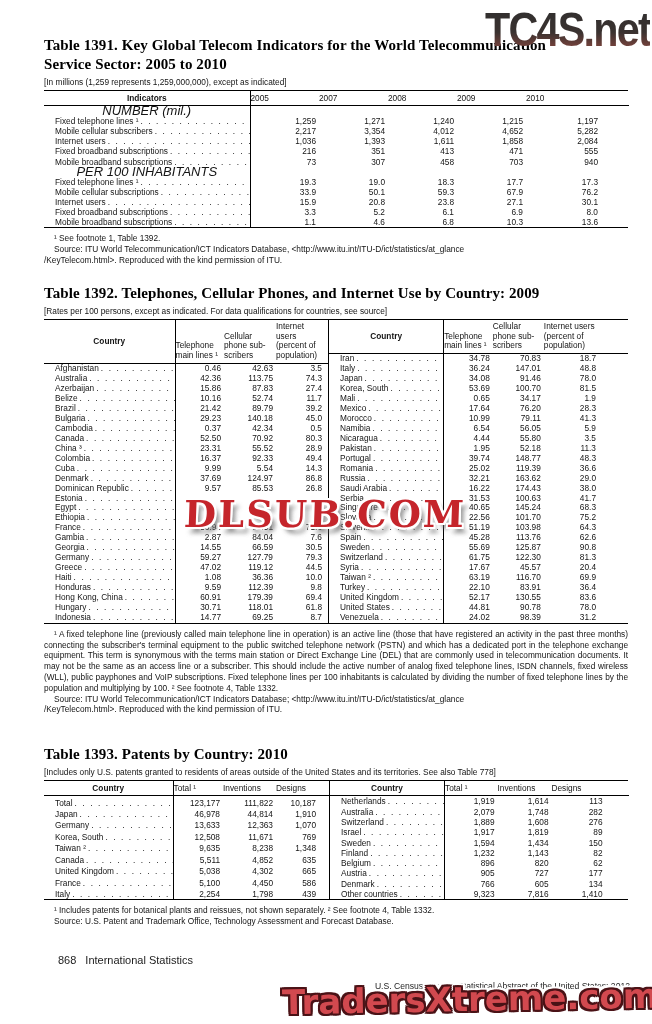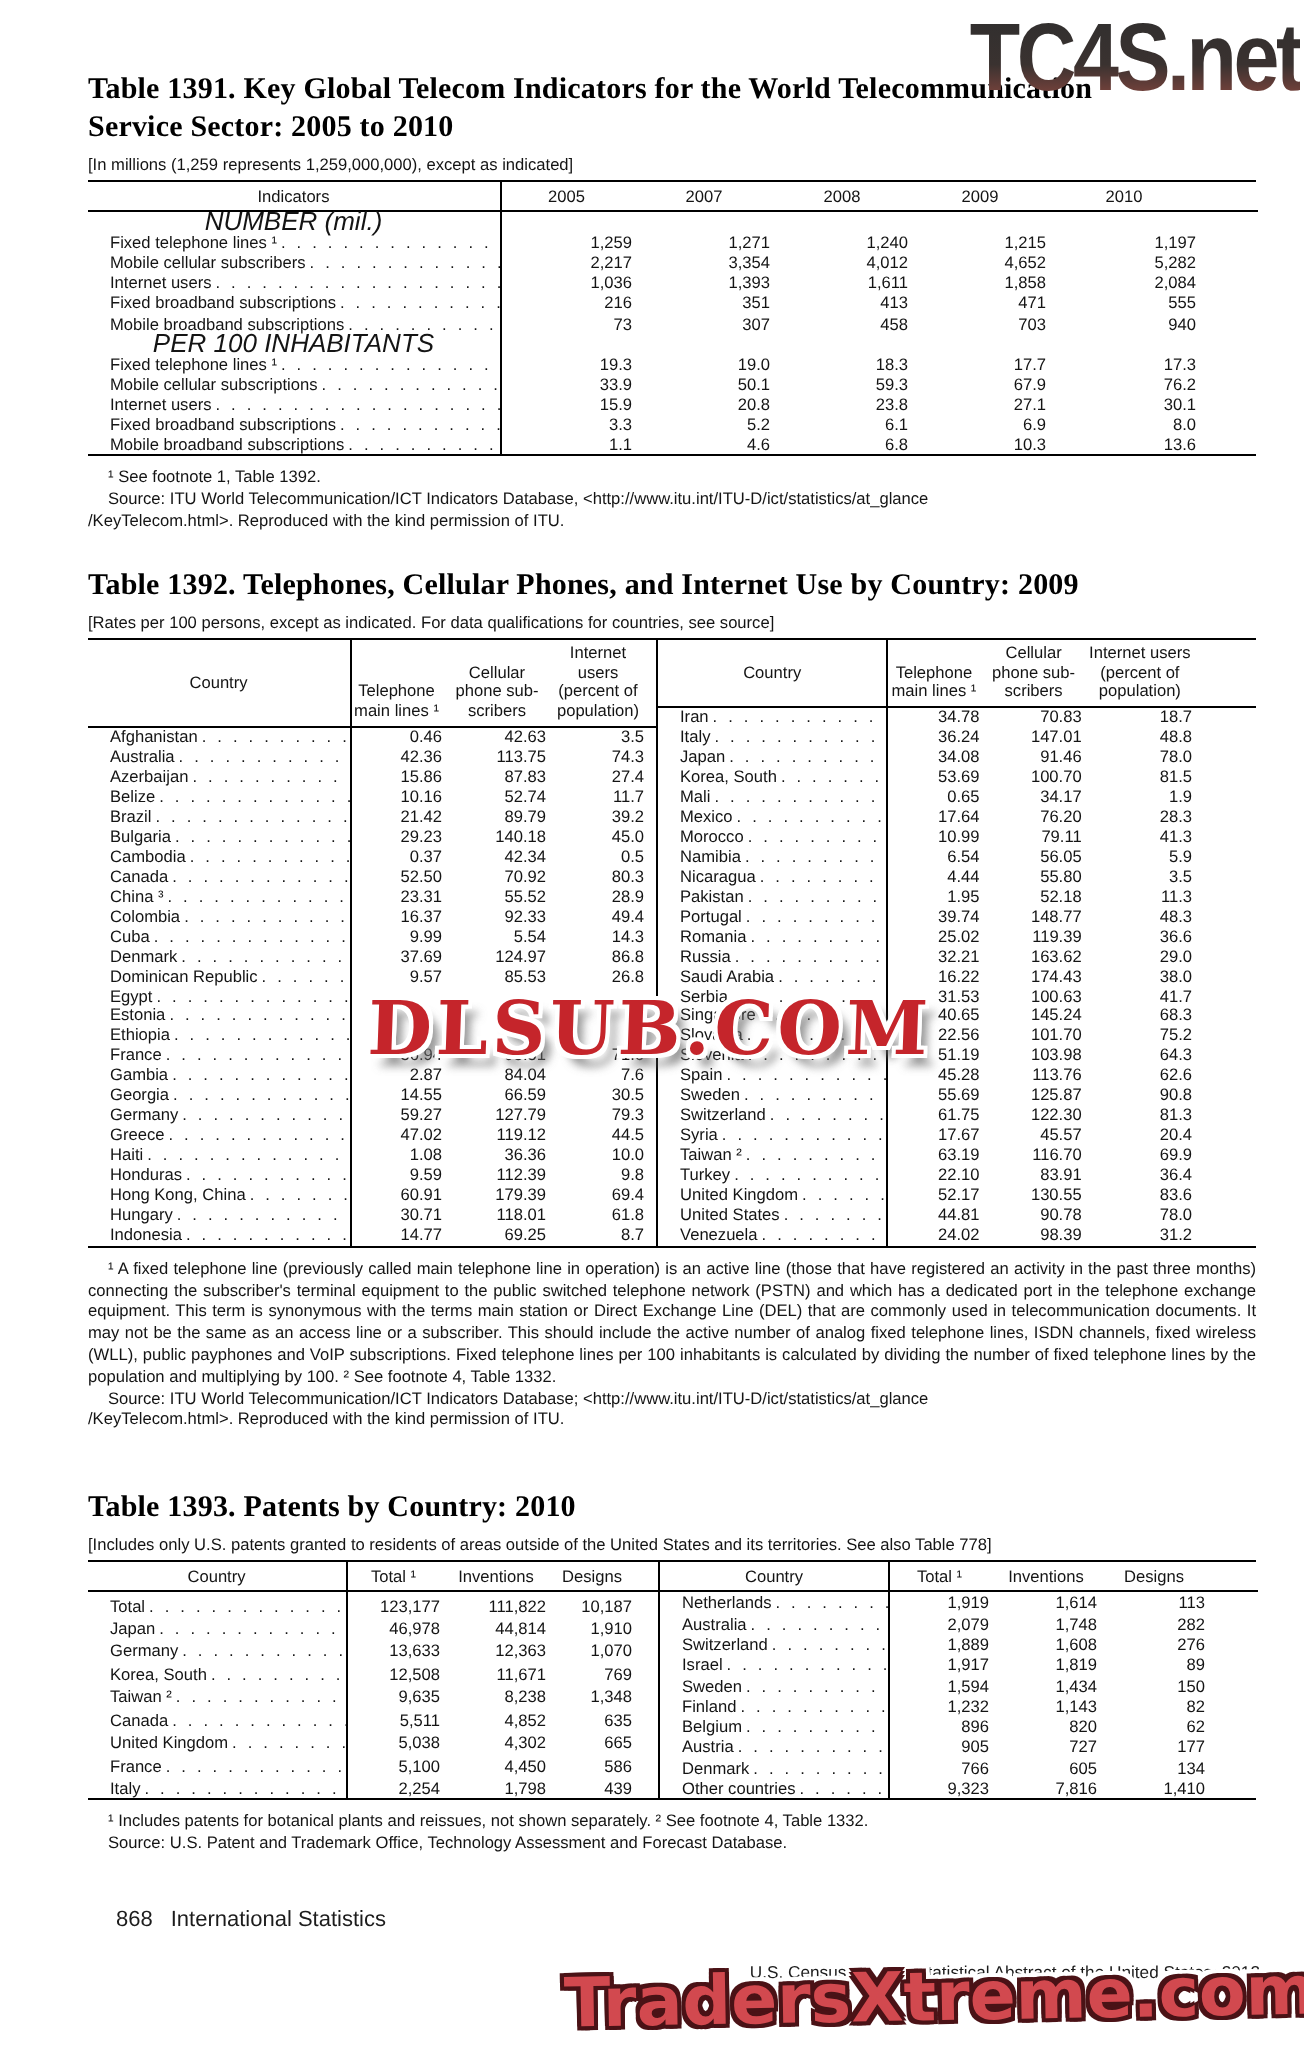--- a/index.html
+++ b/index.html
@@ -9,22 +9,22 @@
 
   h2.tbl-title{font-family:"Liberation Serif",serif;font-weight:700;font-size:15px;
        line-height:19px;margin:0;color:#000;letter-spacing:.1px;}
   .bracket{font-size:8.3px;line-height:10px;margin:3px 0 0 0;}
 
   
   .tblwrap{display:flex;border-top:1px solid #000;border-bottom:1px solid #000;margin-top:3px;}
   table{border-collapse:collapse;table-layout:fixed;font-size:8.3px;}
   th,td{padding:0;vertical-align:bottom;font-weight:normal;}
   thead th{border-bottom:1px solid #000;line-height:9.5px;padding-bottom:2px;padding-top:2px;}
-  th.country{text-align:center;vertical-align:middle;}
-  th.num{text-align:center;vertical-align:bottom;}
+  th.country{text-align:center;vertical-align:middle;font-weight:bold;}
+  th.num{text-align:left;vertical-align:bottom;}
   td.num{text-align:right;white-space:nowrap;}
   td.lbl .cellflex{display:flex;align-items:baseline;overflow:hidden;}
   td.lbl .nm{white-space:nowrap;}
   td.lbl .dots{flex:1;overflow:hidden;white-space:nowrap;}
   td.lbl .dots::before{content:". . . . . . . . . . . . . . . . . . . . . . . . . . . . . . . . . . . . . . . . . . . . .";
        letter-spacing:1.6px;padding-left:2px;}
   tr.b{font-weight:bold;padding-left:13px;}
 
   
   #t1391 table{width:584px;}
@@ -431,32 +431,32 @@
                     <span class="dots"></span>
                   </div>
                 </td>
                 <td class="num vl">9.57</td>
                 <td class="num">85.53</td>
                 <td class="num last">26.8</td>
               </tr>
               <tr>
                 <td class="lbl">
                   <div class="cellflex">
-                    <span class="nm">Egypt</span>
+                    <span class="nm">Estonia</span>
                     <span class="dots"></span>
                   </div>
                 </td>
                 <td class="num vl"></td>
                 <td class="num"></td>
                 <td class="num last"></td>
               </tr>
               <tr>
                 <td class="lbl">
                   <div class="cellflex">
-                    <span class="nm">Estonia</span>
+                    <span class="nm">Egypt</span>
                     <span class="dots"></span>
                   </div>
                 </td>
                 <td class="num vl"></td>
                 <td class="num"></td>
                 <td class="num last"></td>
               </tr>
               <tr>
                 <td class="lbl">
                   <div class="cellflex">

